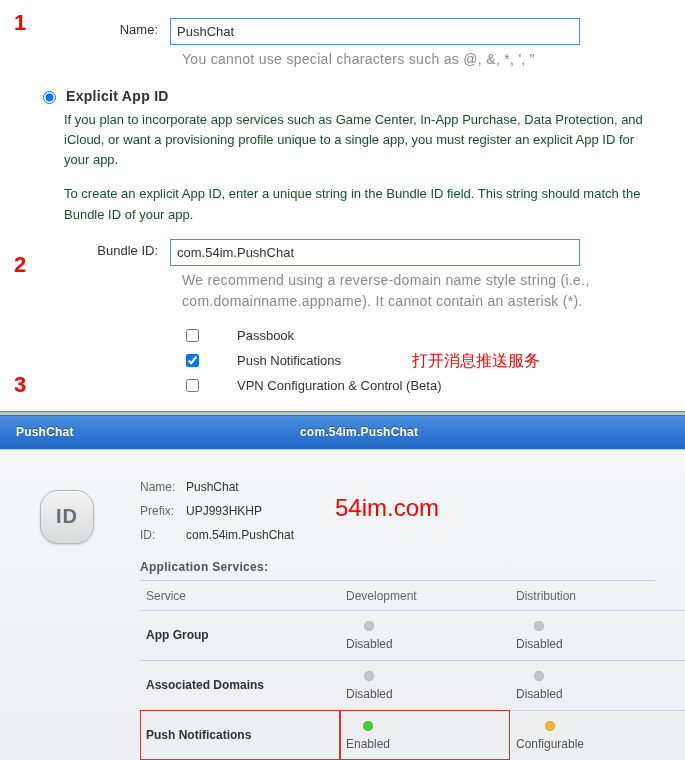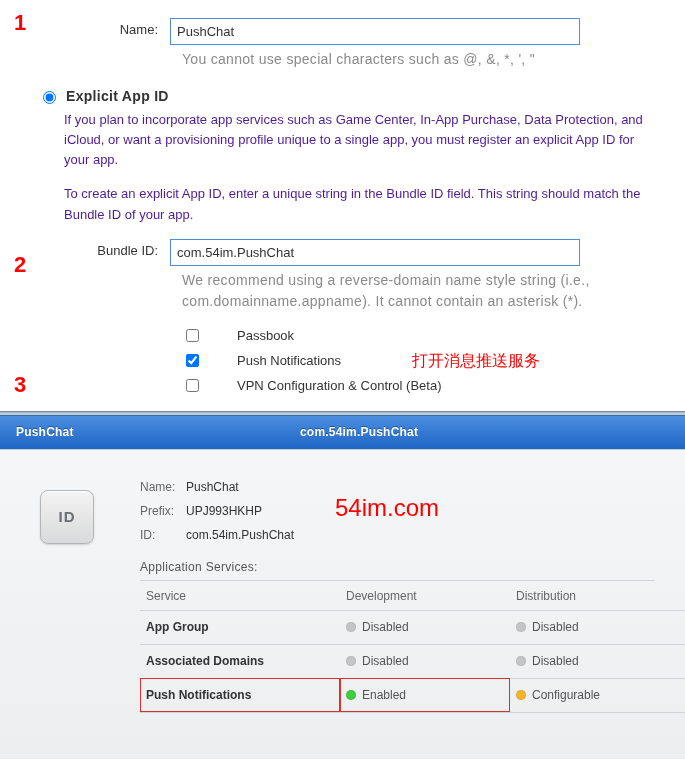--- a/index.html
+++ b/index.html
@@ -61,21 +61,21 @@
     align-items: center;
     font-weight: bold;
     font-size: 14px;
     color: #333;
     letter-spacing: 0.3px;
   }
   .radio-row input { margin-right: 10px; }
   .radio-desc {
     margin-left: 26px;
     margin-top: 6px;
-    color: #4c1d95;
+    color: #14532d;
     line-height: 1.55;
     font-size: 13px;
     max-width: 595px;
   }
   .radio-desc p { margin: 0 0 14px 0; }
   .check-list {
     margin-left: 152px;
     margin-top: 14px;
   }
   .check-item {
@@ -127,29 +127,29 @@
     padding: 30px 30px 0 30px;
     border-top: 1px solid #c4ccd4;
     min-height: 310px;
   }
   .id-badge {
     position: absolute;
     left: 40px;
     top: 40px;
     width: 54px;
     height: 54px;
-    border-radius: 8px;
+    border-radius: 18px;
     background: linear-gradient(#f3f3f3, #d9dadb);
     border: 1px solid #b3b6b9;
     box-shadow: inset 0 1px 0 #fff, 0 1px 2px rgba(0,0,0,.15);
     display: flex;
     align-items: center;
     justify-content: center;
     font-weight: bold;
-    font-size: 15px;
+    font-size: 20px;
     color: #6b6e72;
     letter-spacing: 1px;
   }
   .meta {
     margin-left: 110px;
   }
   .meta-row {
     display: flex;
     font-size: 12px;
     color: #555;
@@ -169,20 +169,21 @@
     font-family: Arial, sans-serif;
   }
   .services-title {
     margin-left: 110px;
     margin-top: 18px;
     font-size: 12px;
     color: #555;
     letter-spacing: 0.3px;
     border-bottom: 1px solid #cfd4d9;
     padding-bottom: 6px;
+    font-weight: bold;
   }
   table.services {
     margin-left: 110px;
     width: 545px;
     border-collapse: collapse;
     font-size: 12px;
   }
   table.services th {
     text-align: left;
     font-weight: normal;
@@ -194,20 +195,21 @@
     padding: 9px 6px;
     border-bottom: 1px solid #cfd4d9;
     color: #333;
     vertical-align: middle;
   }
   table.services td.svc { font-weight: bold; }
   .status {
     display: inline-flex;
     align-items: center;
     gap: 6px;
+    flex-direction: column;
   }
   .dot {
     width: 10px; height: 10px; border-radius: 50%;
     background: #c5c5c5;
     box-shadow: inset 0 0 1px rgba(0,0,0,.3);
   }
   .dot.green { background: #3bcf3b; }
   .dot.orange { background: #f6b42c; }
   .hl-row { outline: 1px solid #d93030; outline-offset: -1px; }
   .status .txt { color: #555; }

